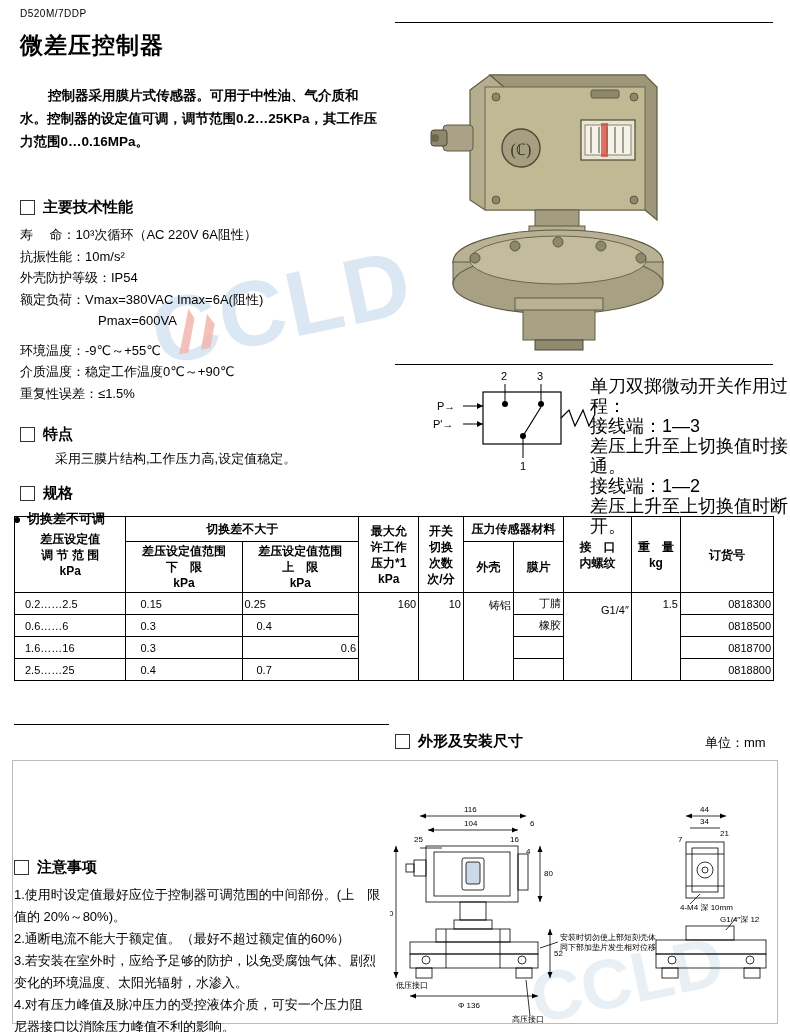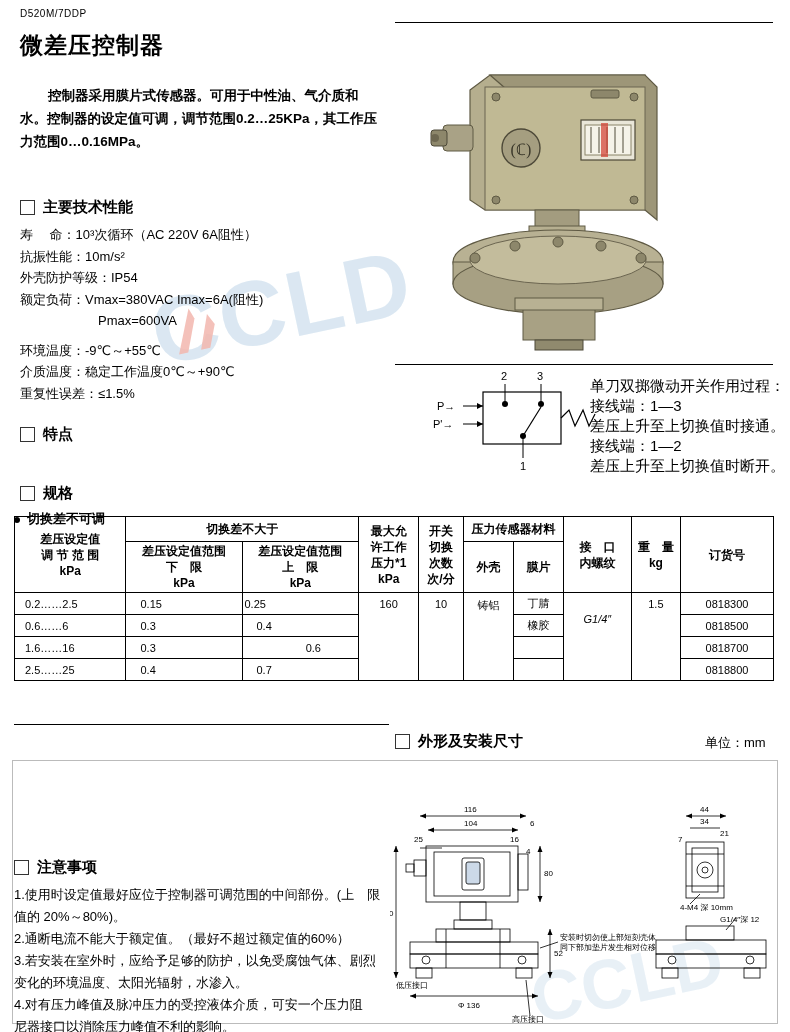--- a/index.html
+++ b/index.html
@@ -51,29 +51,29 @@
   .box{width:13px;height:13px;border:1px solid #333;display:inline-block;}
 
   .speclist{position:absolute;left:20px;font-size:13px;line-height:21.5px;}
   .speclist div{white-space:nowrap;}
 
   
   .hr{position:absolute;border-top:1px solid #000;}
   .prod-img{position:absolute;left:395px;top:30px;width:375px;height:330px;}
   .circuit{position:absolute;left:395px;top:370px;width:375px;height:110px;}
   .circ-text{
-    position:absolute;left:590px;top:376px;font-size:15px;line-height:20px;
+    position:absolute;left:590px;top:376px;font-size:18px;line-height:20px;
   }
 
   
   .tbl-wrap{position:absolute;left:14px;top:516px;width:760px;}
   table{border-collapse:collapse;width:760px;font-size:11.5px;}
   table td,table th{border:1px solid #000;text-align:center;font-weight:normal;padding:1px 2px;}
   .hdr td{font-weight:bold;font-size:12px;line-height:16px;}
-  .bodyrow td{height:19px;font-size:11px;}
+  .bodyrow td{height:19px;font-size:11px;text-align:right;}
   .bullet{position:absolute;left:14px;top:510px;font-size:13px;font-weight:bold;}
   .bullet .dot{display:inline-block;width:6px;height:6px;border-radius:50%;background:#000;margin-right:7px;vertical-align:middle;}
 
   
   .dim-hdr{position:absolute;left:395px;top:732px;}
   .unit{position:absolute;left:705px;top:734px;font-size:13px;}
   .dimline{position:absolute;left:14px;top:724px;width:375px;border-top:1px solid #000;}
 
   .notes-title{position:absolute;left:14px;top:858px;}
   .notes{position:absolute;left:14px;top:884px;width:370px;font-size:13px;line-height:22px;}
@@ -113,20 +113,21 @@
     <div style="height:8px"></div>
     <div>环境温度：-9℃～+55℃</div>
     <div>介质温度：稳定工作温度0℃～+90℃</div>
     <div>重复性误差：≤1.5%</div>
   </div>
 
   <div class="sec" style="left:20px;top:425px;">
     <span class="box"></span>
     <span>特点</span>
   </div>
+  <div style="position:absolute;left:55px;top:450px;font-size:13px;">采用三膜片结构,工作压力高,设定值稳定。</div>
 
   <div class="sec" style="left:20px;top:484px;">
     <span class="box"></span>
     <span>规格</span>
   </div>
 
   <div class="bullet">
     <span class="dot"></span><span>切换差不可调</span>
   </div>
 
@@ -264,35 +265,35 @@
       </tr>
 
       <tr class="bodyrow">
         <td style="text-align:left;padding-left:10px;">0.2……2.5</td>
         <td style="text-align:left;padding-left:14px;">0.15</td>
         <td style="text-align:left;">0.25</td>
         <td rowspan="4" style="vertical-align:top;padding-top:5px;">160</td>
         <td rowspan="4" style="vertical-align:top;padding-top:5px;">10</td>
         <td rowspan="4" style="vertical-align:top;padding-top:5px;">铸铝</td>
         <td>丁腈</td>
-        <td rowspan="4" style="vertical-align:top;padding-top:20px;font-style:italic;">G1/4″</td>
+        <td rowspan="4" style="vertical-align:top;padding-top:11px;">G1/4″</td>
         <td rowspan="4" style="vertical-align:top;padding-top:5px;">1.5</td>
         <td>0818300</td>
       </tr>
       <tr class="bodyrow">
         <td style="text-align:left;padding-left:10px;">0.6……6</td>
         <td style="text-align:left;padding-left:14px;">0.3</td>
         <td style="text-align:left;padding-left:14px;">0.4</td>
         <td>橡胶</td>
         <td>0818500</td>
       </tr>
       <tr class="bodyrow">
         <td style="text-align:left;padding-left:10px;">1.6……16</td>
         <td style="text-align:left;padding-left:14px;">0.3</td>
-        <td style="text-align:center;padding-left:28px;">0.6</td>
+        <td style="text-align:right;padding-left:28px;">0.6</td>
         <td></td>
         <td>0818700</td>
       </tr>
       <tr class="bodyrow">
         <td style="text-align:left;padding-left:10px;">2.5……25</td>
         <td style="text-align:left;padding-left:14px;">0.4</td>
         <td style="text-align:left;padding-left:14px;">0.7</td>
         <td></td>
         <td>0818800</td>
       </tr>

